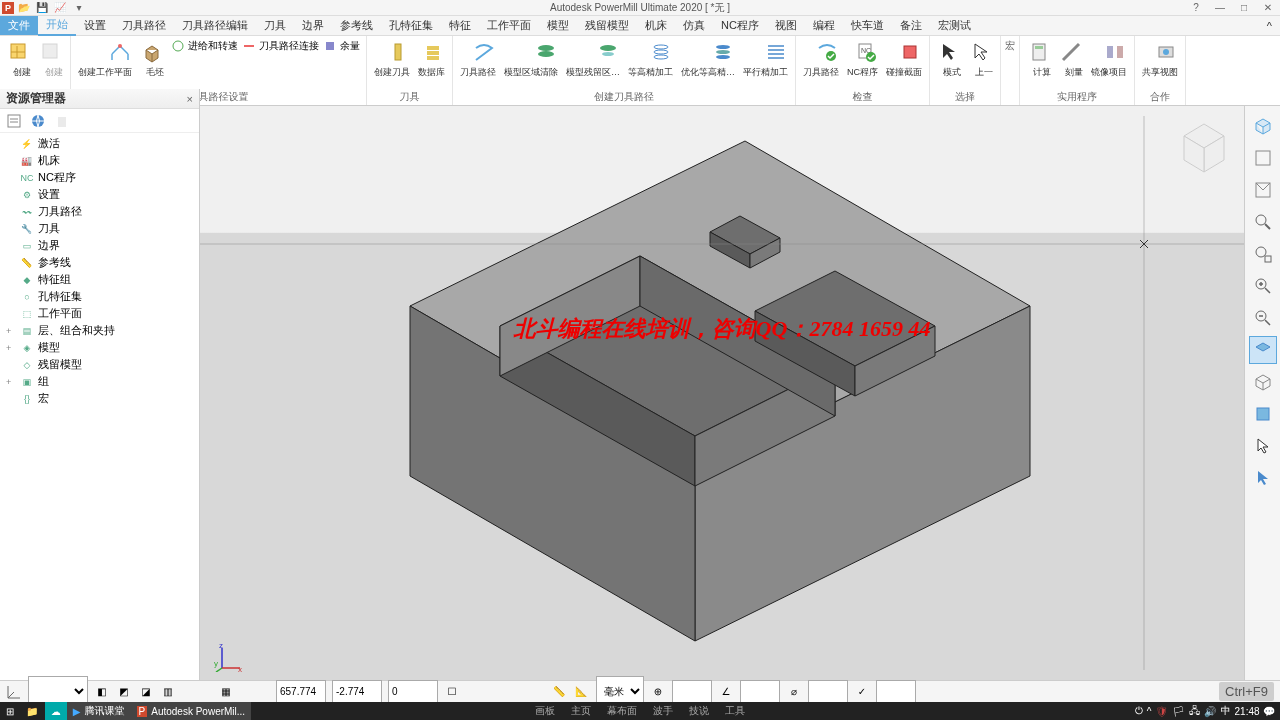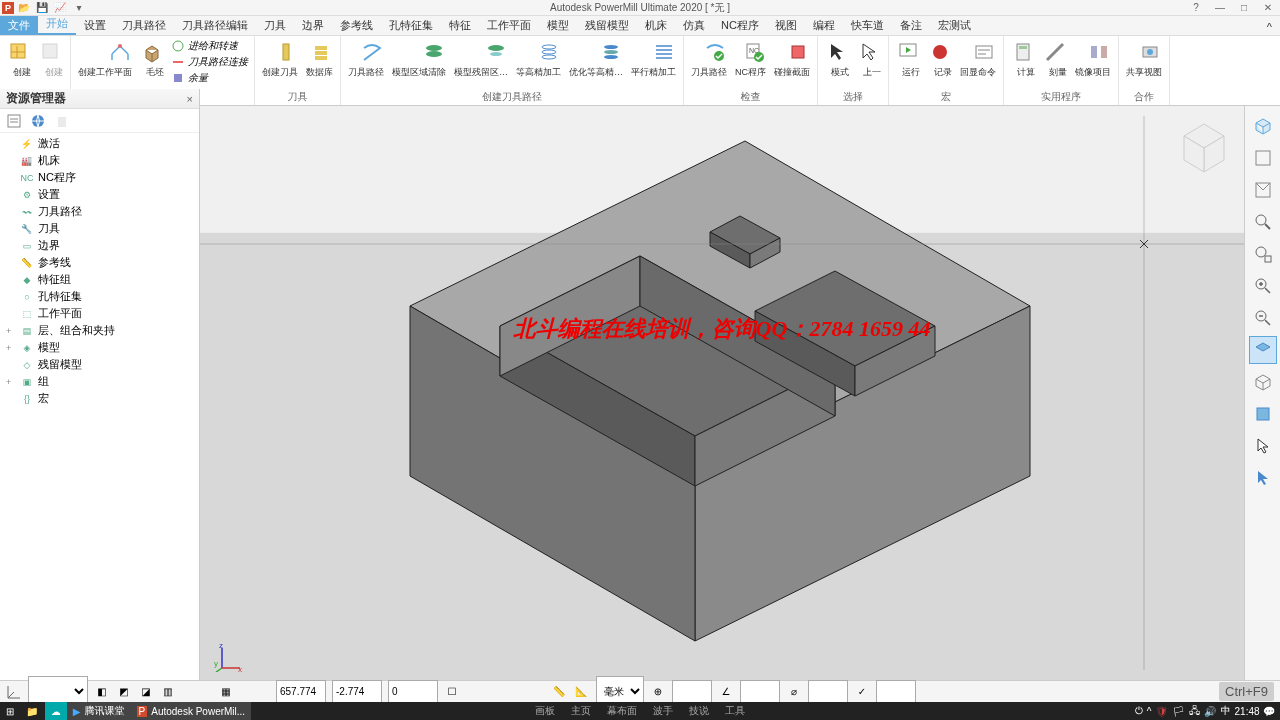--- a/index.html
+++ b/index.html
@@ -8,36 +8,36 @@
 
 .title-bar { height: 16px; background: #f5f5f5; display: flex; align-items: center; border-bottom: 1px solid #ddd; position: relative; }
 .qat { display: flex; align-items: center; gap: 4px; padding-left: 2px; }
 .qat-icon { width: 14px; height: 14px; display: flex; align-items: center; justify-content: center; font-size: 10px; color: #666; }
 .qat-p { background: #d04a2e; color: #fff; font-weight: bold; font-size: 9px; width: 12px; height: 12px; }
 .title-text { position: absolute; left: 50%; transform: translateX(-50%); font-size: 10px; color: #555; }
 .win-controls { position: absolute; right: 2px; display: flex; gap: 4px; }
 .win-btn { width: 20px; height: 14px; display: flex; align-items: center; justify-content: center; font-size: 10px; color: #666; }
 
 
-.menu-tabs { height: 20px; background: #f5f5f5; display: flex; align-items: flex-end; border-bottom: 1px solid #ddd; }
+.menu-tabs { height: 20px; background: #f5f5f5; display: flex; align-items: center; border-bottom: 1px solid #ddd; }
 .menu-tab { padding: 2px 8px; font-size: 11px; color: #333; cursor: pointer; }
 .menu-tab.file { background: #5ca8dd; color: #fff; }
 .menu-tab.active { border-bottom: 2px solid #5ca8dd; color: #5ca8dd; }
 
 
 .ribbon { height: 70px; background: #fff; display: flex; border-bottom: 1px solid #ccc; }
 .ribbon-group { display: flex; flex-direction: column; border-right: 1px solid #e5e5e5; padding: 2px 4px 0; }
 .ribbon-group-content { display: flex; flex: 1; align-items: flex-start; gap: 2px; }
 .ribbon-group-label { font-size: 10px; color: #666; text-align: center; padding: 1px 0; }
 .ribbon-btn { display: flex; flex-direction: column; align-items: flex-end; padding: 2px 3px; cursor: pointer; }
 .ribbon-btn-icon { width: 24px; height: 24px; display: flex; align-items: center; justify-content: center; }
 .ribbon-btn-label { font-size: 9px; color: #333; margin-top: 2px; white-space: nowrap; }
 .ribbon-small-btn { display: flex; align-items: center; gap: 3px; font-size: 10px; padding: 1px 2px; height: 16px; cursor: pointer; }
 .ribbon-small-icon { width: 14px; height: 14px; }
-.ribbon-stack { display: flex; flex-direction: column; font-style: italic; }
+.ribbon-stack { display: flex; flex-direction: row; }
 
 
 .explorer { position: absolute; left: 0; top: 89px; width: 200px; bottom: 40px; background: #fff; border-right: 1px solid #ccc; }
 .explorer-header { height: 20px; background: linear-gradient(#f8f8f8,#eee); display: flex; align-items: center; justify-content: space-between; padding: 0 6px; border-bottom: 1px solid #ddd; }
 .explorer-title { font-size: 12px; font-weight: bold; color: #333; }
 .explorer-close { font-size: 11px; color: #666; cursor: pointer; }
 .explorer-toolbar { height: 24px; display: flex; align-items: center; gap: 8px; padding: 0 6px; border-bottom: 1px solid #eee; }
 .explorer-tb-icon { width: 16px; height: 16px; }
 .tree { padding: 2px 4px; font-size: 11px; }
 .tree-item { display: flex; align-items: center; gap: 4px; padding: 1px 2px; cursor: pointer; }
@@ -323,48 +323,20 @@
               <path d="M6 4 L6 18 L10 14 L14 20 L16 18 L12 12 L18 12 Z" fill="none" stroke="#333"></path>
             </svg>
           </div>
           <div class="ribbon-btn-label">上一</div>
         </div>
     </div>
     <div class="ribbon-group-label">选择</div>
   </div>
 
   <div class="ribbon-group">
-    <div class="ribbon-group-content">
-      <div class="ribbon-btn">
-          <div class="ribbon-btn-icon">
-            <svg width="24" height="24">
-              <rect x="4" y="4" width="16" height="12" fill="#fff" stroke="#888"></rect>
-              <path d="M10 7 L15 10 L10 13 Z" fill="#4a4"></path>
-            </svg>
-          </div>
-          <div class="ribbon-btn-label">运行</div>
-        </div>
-      <div class="ribbon-btn">
-          <div class="ribbon-btn-icon">
-            <svg width="24" height="24">
-              <circle cx="12" cy="12" r="7" fill="#c33"></circle>
-            </svg>
-          </div>
-          <div class="ribbon-btn-label">记录</div>
-        </div>
-      <div class="ribbon-btn">
-          <div class="ribbon-btn-icon">
-            <svg width="24" height="24">
-              <rect x="4" y="6" width="16" height="12" fill="#fff" stroke="#888"></rect>
-              <path d="M6 10 L18 10 M6 14 L14 14" stroke="#888"></path>
-            </svg>
-          </div>
-          <div class="ribbon-btn-label">回显命令</div>
-        </div>
-    </div>
     <div class="ribbon-group-label">宏</div>
   </div>
 
   <div class="ribbon-group">
     <div class="ribbon-group-content">
       <div class="ribbon-btn">
           <div class="ribbon-btn-icon">
             <svg width="24" height="24">
               <rect x="6" y="4" width="12" height="16" fill="#eee" stroke="#888"></rect>
               <rect x="8" y="6" width="8" height="3" fill="#9c9"></rect>

